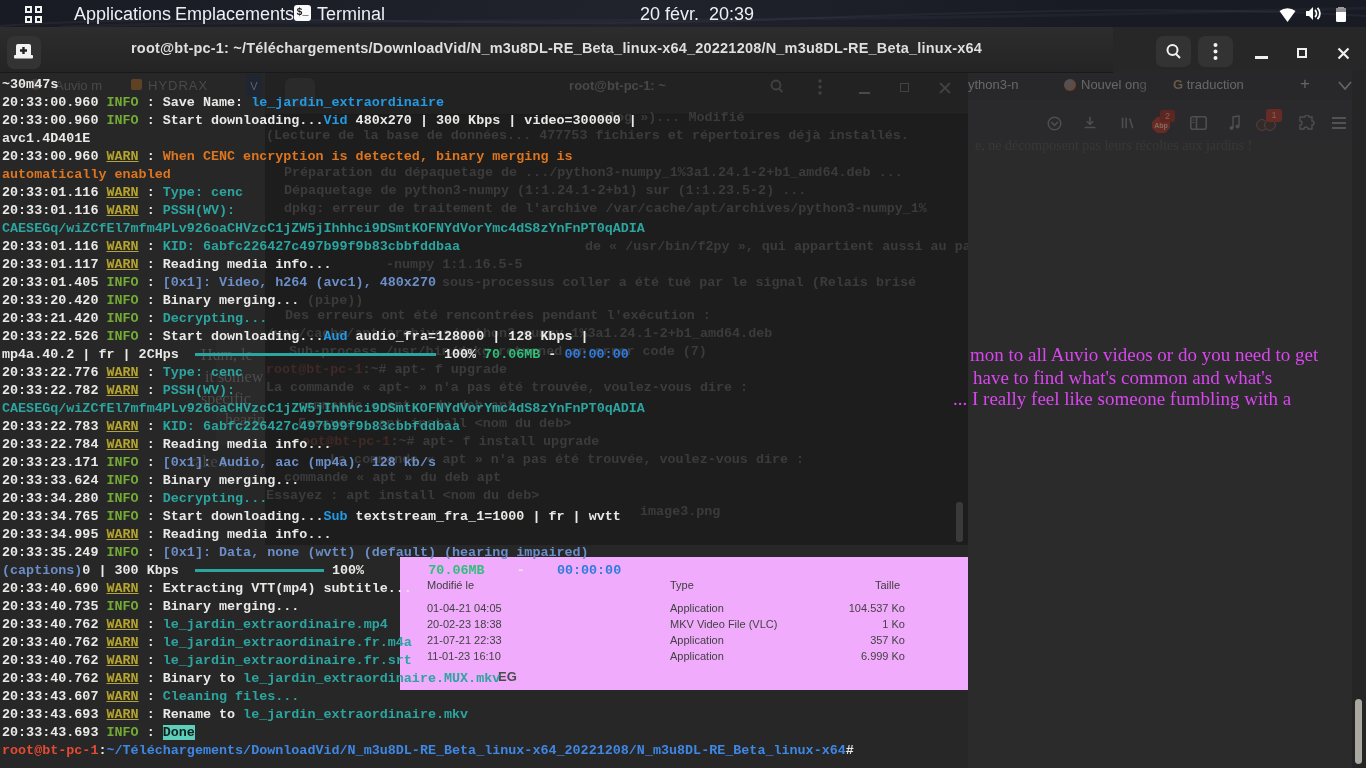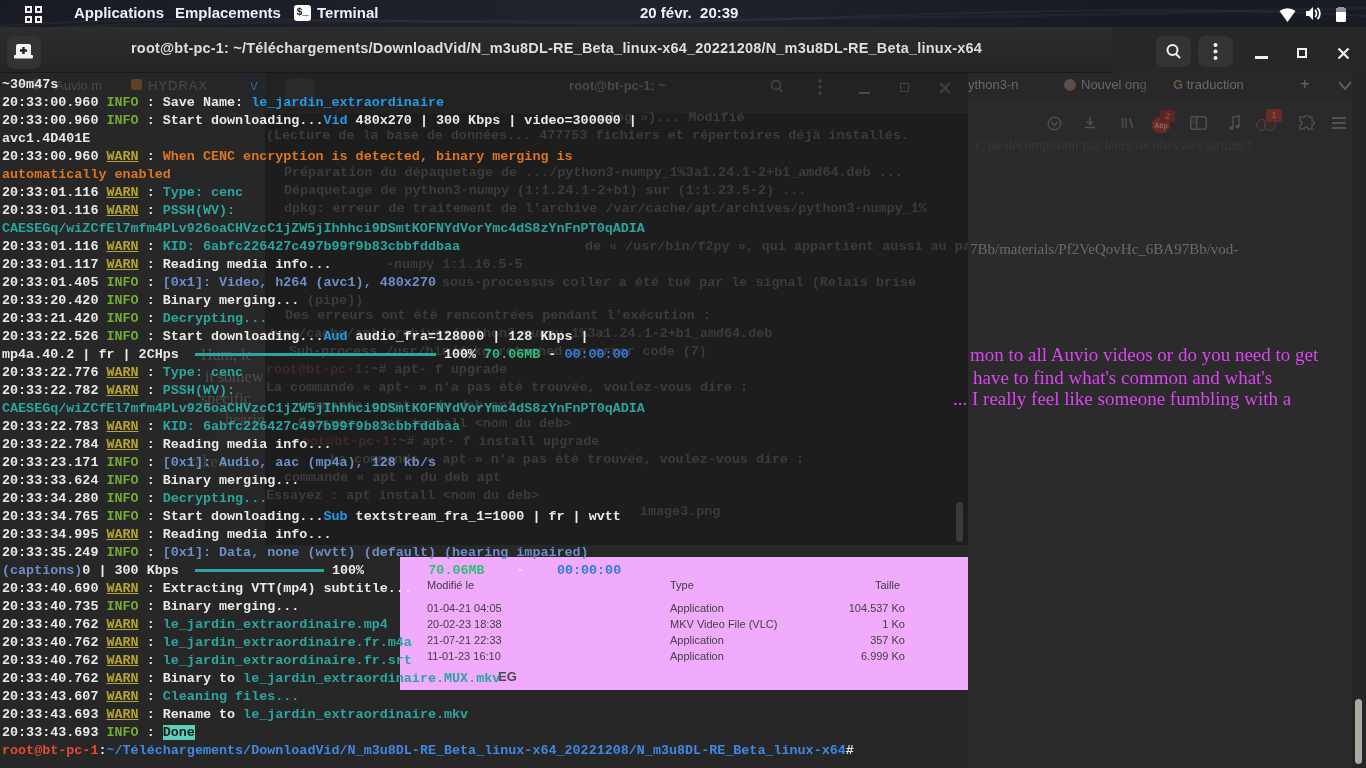--- a/index.html
+++ b/index.html
@@ -21,21 +21,21 @@
 
 #brw{position:absolute;left:968px;top:70px;width:384px;height:698px;background:#2b2b2b}
 #brw .tabs{position:absolute;left:0;top:0;width:100%;height:30px;background:#28282a}
 #brw .tool{position:absolute;left:0;top:30px;width:100%;height:40px;background:#2a2a2c}
 #brw .tabt{position:absolute;top:7px;color:#686868;font-size:13px}
 #brw .fav{position:absolute;width:12px;height:12px;border-radius:6px;top:9px}
 .serifln{position:absolute;font-family:"Liberation Serif",serif;color:#d946ef;font-size:19px;white-space:nowrap}
 #sbar{position:absolute;left:1355px;top:699px;width:7px;height:65px;border-radius:3.5px;background:#a9a9a2}
 
 #topbar{position:absolute;left:0;top:0;width:1366px;height:27px;background:linear-gradient(100deg,#191b24 0%,#20222c 45%,#191b24 80%);color:#e6e6e6;z-index:30}
-#topbar .t{position:absolute;top:4px;font-size:15px;font-weight:700;color:#eceff4}
+#topbar .t{position:absolute;top:4px;font-size:18px;font-weight:400;color:#eceff4}
 #grid{position:absolute;left:25px;top:6px;width:17px;height:17px}
 #grid i{position:absolute;width:7px;height:7px;border:2px solid #f2f2f2;box-sizing:border-box}
 #termic{position:absolute;left:294px;top:5px;width:17px;height:16px;background:#fafafa;border-radius:3px;color:#16161c;font-size:10px;font-weight:bold;font-family:"Liberation Mono",monospace;line-height:15px;text-align:center}
 
 #titlebar{position:absolute;left:0;top:27px;width:1113px;height:46px;background:linear-gradient(#2d2d2d,#242424);border-bottom:1px solid #191919;z-index:30}
 #titlebar .ttl{position:absolute;left:0;top:13px;width:100%;text-align:center;font-size:14.5px;font-weight:bold;color:#dedede;letter-spacing:.2px}
 .hbtn{position:absolute;background:#333333;border-radius:7px}
 
 #log{position:absolute;left:2px;top:76px;z-index:20;font-family:"Liberation Mono",monospace;font-size:13.4px;font-weight:bold;line-height:18px;white-space:pre;color:#e9e9e7}
 #log b{font-weight:bold;font-style:normal}
@@ -176,21 +176,20 @@
         </svg>
   <div style="position:absolute;left:298px;top:9px;width:16px;height:13px;background:#652b24;border-radius:3px;color:#866258;font-size:9px;text-align:center;line-height:13px">1</div>
   <svg style="position:absolute;left:331px;top:15px" width="16" height="16" viewBox="0 0 16 16">
           <path d="M6 2 a2 2 0 0 1 4 0 h3 v4 a2 2 0 0 1 0 4 v4 h-4 a2 2 0 0 0 -4 0 h-4 v-4 a2 2 0 0 0 0 -4 v-4 z" stroke="#4e4e4e" stroke-width="1.4" fill="none"></path>
         </svg>
   <div style="position:absolute;left:364px;top:17px;width:14px;height:2px;background:#525252"></div>
   <div style="position:absolute;left:364px;top:22px;width:14px;height:2px;background:#525252"></div>
   <div style="position:absolute;left:364px;top:27px;width:14px;height:2px;background:#525252"></div>
  </div>
  <div class="serifln" style="left:7px;top:68px;font-size:14px;color:#383838">e, ne décomposent pas leurs récoltes aux jardins !</div>
- <div class="serifln" style="left:2px;top:171px;color:#6a6a6a;font-size:15px">7Bb/materials/Pf2VeQovHc_6BA97Bb/vod-</div>
  <div class="serifln" style="left:2px;top:274px">mon to all Auvio videos or do you need to get</div>
  <div class="serifln" style="left:5px;top:297px">have to find what's common and what's</div>
  <div class="serifln" style="left:-15px;top:318px">... I really feel like someone fumbling with a</div>
 </div>
 
 <div style="position:absolute;left:1352px;top:70px;width:14px;height:698px;background:#252525"></div>
     <div id="sbar"></div>
 
 <div id="topbar">
       <svg width="1366" height="27" style="position:absolute;left:0;top:0">

